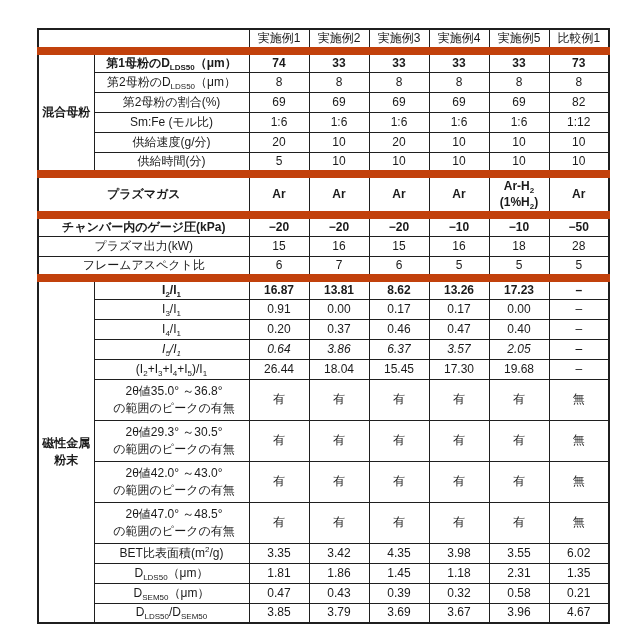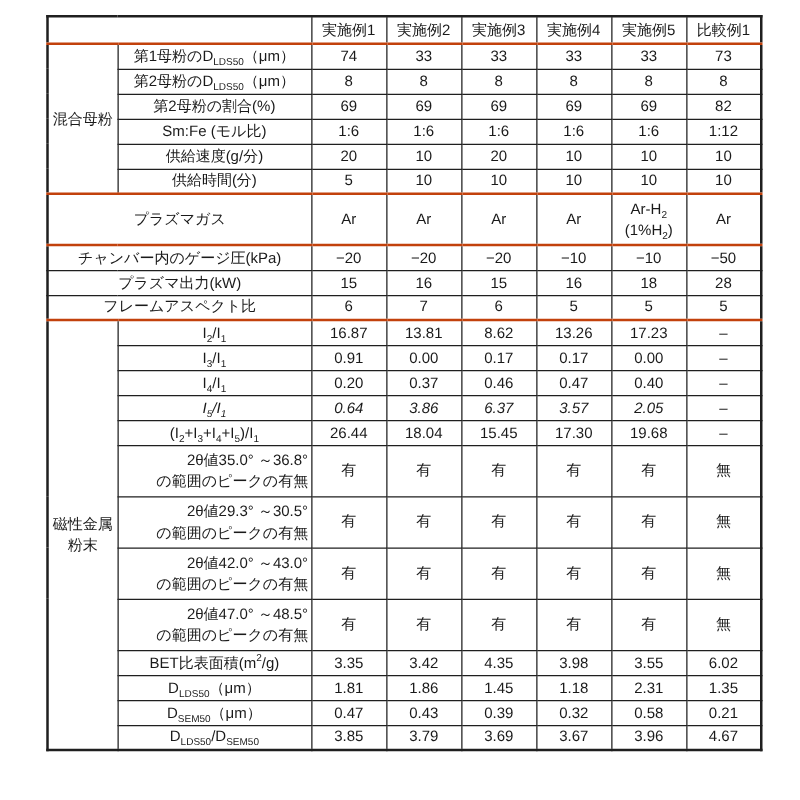--- a/index.html
+++ b/index.html
@@ -6,39 +6,39 @@
   .page{
     position:relative;
     width:640px;height:640px;
     background:#ffffff;
     color:#1a1a1a;
     font-family:"Liberation Sans","DejaVu Sans",sans-serif;
     overflow:hidden;
   }
   table.patent{
     position:absolute;
-    left:37px;top:12px;
+    left:37px;top:28px;
     border-collapse:collapse;
     table-layout:fixed;
     border:2px solid #1f1f1f;
   }
   table.patent td, table.patent th{
     border:1px solid #1f1f1f;
     text-align:center;
     vertical-align:middle;
     font-size:12px;
     font-weight:normal;
     line-height:1.4;
     padding:0 2px;
     box-sizing:border-box;
     background:#ffffff;
     white-space:normal;
   }
-  tr.thick > td, tr.thick > th{ border-top:2px solid #c2410c; }
-  td.label-cell.left{ text-align:right; padding-left:7px; }
+  tr.thick > td, tr.thick > th{ border-top:8px solid #c2410c;font-weight:bold; }
+  td.label-cell.left{ text-align:center; padding-left:7px; }
   td.group-cell{ font-size:12px; }
   sub{ font-size:8px; line-height:0; }
   sup{ font-size:8px; line-height:0; }
 </style>
 </head>
 <body>
 
 <div class="page">
   <table class="patent">
     <colgroup>

